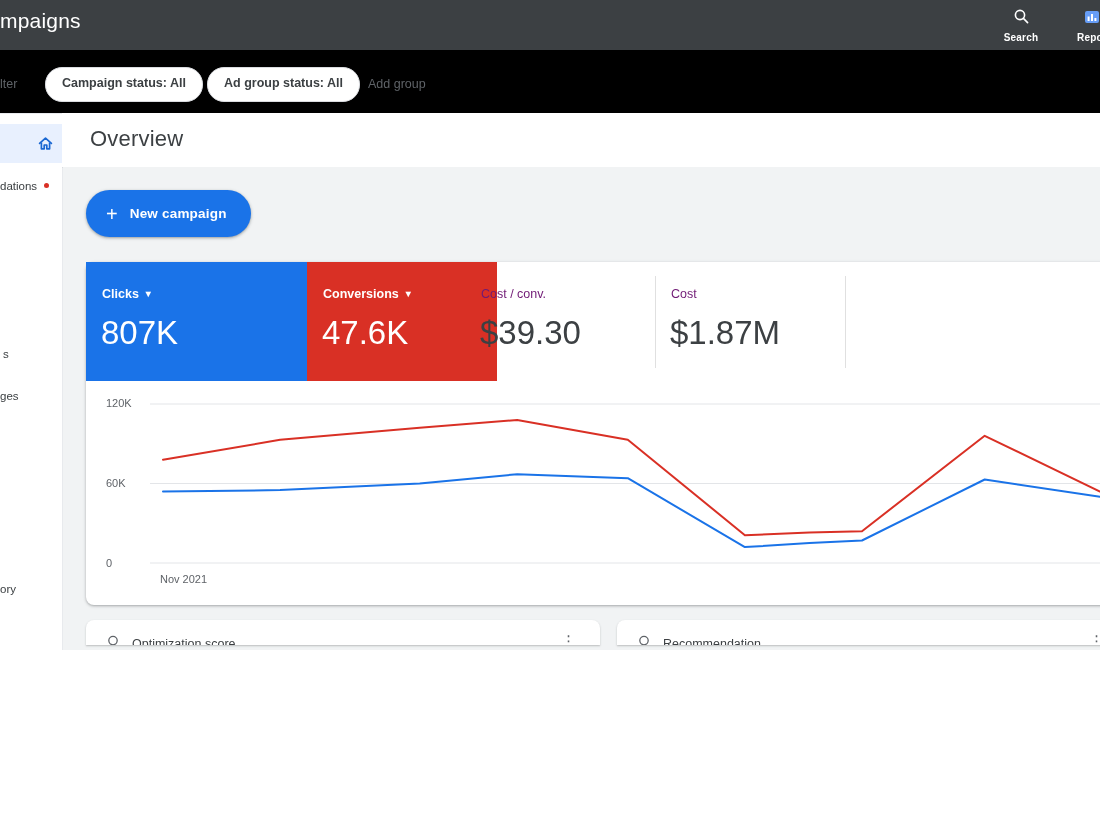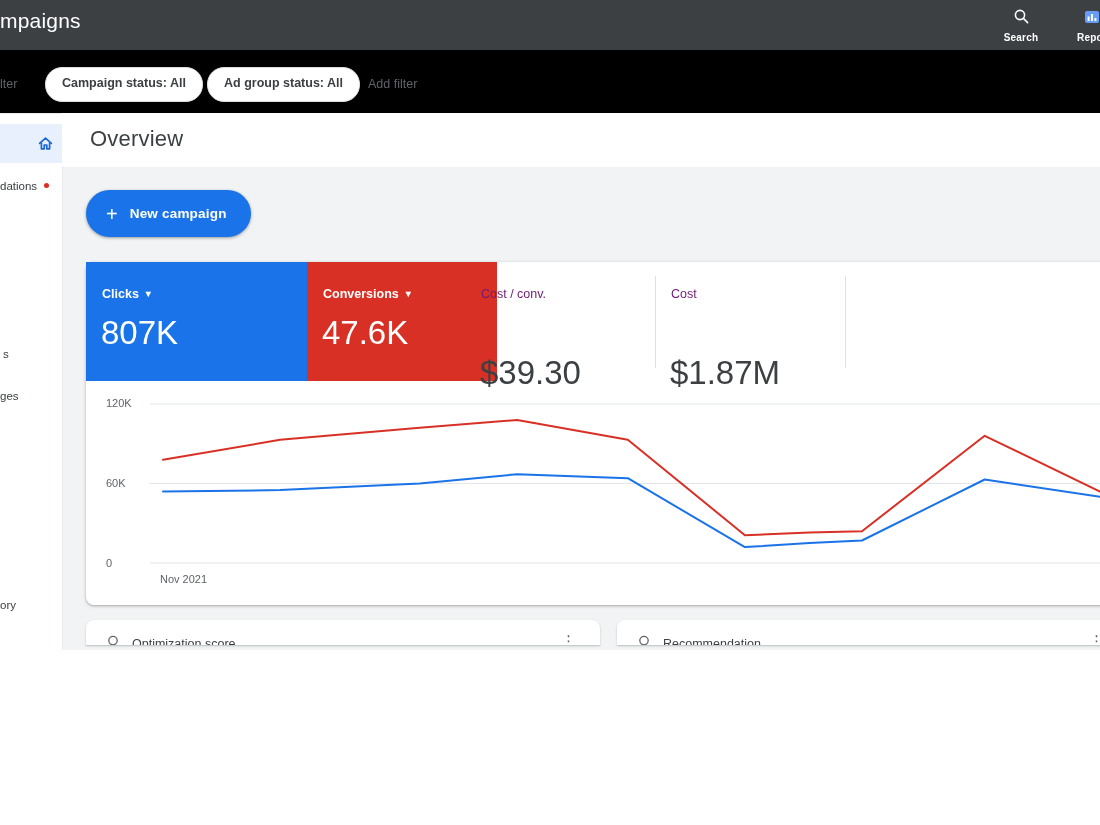--- a/index.html
+++ b/index.html
@@ -25,21 +25,21 @@
 
   
   .side-divider{left:62px;top:113px;width:1px;height:537px;background:#e8eaed;}
   .side-active{left:0;top:124px;width:62px;height:39px;background:#e8f0fe;cursor:pointer;}
   .side-active svg{position:absolute;left:37px;top:11px;}
   .side-item{font-size:11.5px;color:#3c4043;white-space:nowrap;cursor:pointer;}
   .si-0{left:0;top:180px;}
   .si-dot{left:44px;top:183px;width:5px;height:5px;border-radius:50%;background:#d93025;}
   .si-1{left:3px;top:348px;}
   .si-2{left:0;top:390px;}
-  .si-3{left:0;top:599px;}
+  .si-3{left:0;top:583px;}
 
   
   .pagehead{left:62px;top:113px;width:1038px;height:54px;background:#fff;border-bottom:1px solid #dadce0;}
   .pagetitle{left:28px;top:13px;font-size:22px;color:#3c4043;letter-spacing:.2px;}
 
   
   .graybg{left:63px;top:167px;width:1037px;height:483px;background:#f1f3f4;}
 
   
   .newcampaign{left:86px;top:190px;height:47px;border-radius:24px;background:#1a73e8;color:#fff;display:flex;align-items:center;gap:12px;padding:0 24px 0 20px;box-shadow:0 1px 2px rgba(60,64,67,.3),0 1px 3px 1px rgba(60,64,67,.15);cursor:pointer;white-space:nowrap;}
@@ -51,21 +51,21 @@
   .sc-cell{top:0;height:119px;cursor:pointer;}
   .sc0{left:0;width:189px;}
   .sc1{left:189px;width:190px;}
   .sc2{left:379px;width:190px;}
   .sc3{left:569px;width:190px;}
   .sc-label{position:absolute;left:16px;top:25px;font-size:12.5px;white-space:nowrap;}
   .sc0 .sc-label,.sc1 .sc-label{color:#fff;font-weight:700;}
   .sc2 .sc-label,.sc3 .sc-label{color:#701a75;font-weight:400;}
   .sc-value{position:absolute;left:15px;top:52px;font-size:33px;white-space:nowrap;}
   .sc0 .sc-value,.sc1 .sc-value{color:#fff;}
-  .sc2 .sc-value,.sc3 .sc-value{color:#3c4043;margin-top:40px;}
+  .sc2 .sc-value,.sc3 .sc-value{color:#3c4043;}
   .caret{font-size:10px;margin-left:7px;position:relative;top:-1px;}
   .sc-div{top:14px;width:1px;height:92px;background:#e0e0e0;}
   .scd1{left:569px;}
   .scd2{left:759px;}
 
   
   .tick{width:36px;text-align:left;font-size:11px;color:#5f6368;}
   .tick0{left:20px;top:135px;}
   .tick1{left:20px;top:215px;}
   .tick2{left:20px;top:295px;}
@@ -108,21 +108,21 @@
         </svg>
       </span>
       <span class="lbl">Repor</span>
     </div>
   </div>
 
   <div class="abs filterbar">
     <span class="abs clip-lter">lter</span>
     <div class="abs pill pill1">Campaign status: All</div>
     <div class="abs pill pill2">Ad group status: All</div>
-    <span class="abs addfilter">Add filter</span>
+    <span class="abs addfilter">Add group</span>
   </div>
 
   <div class="abs side-divider"></div>
   <div class="abs side-active">
     <span>
       <svg width="17" height="17" viewBox="0 0 17 17">
         <path d="M2.6 8.4 L8.5 3.2 L14.4 8.4" fill="none" stroke="#1967d2" stroke-width="1.7" stroke-linejoin="round" stroke-linecap="round"></path>
         <path d="M4.4 7.6 V13.8 H7.2 V10 H9.8 V13.8 H12.6 V7.6" fill="none" stroke="#1967d2" stroke-width="1.7" stroke-linejoin="round"></path>
       </svg>
     </span>

